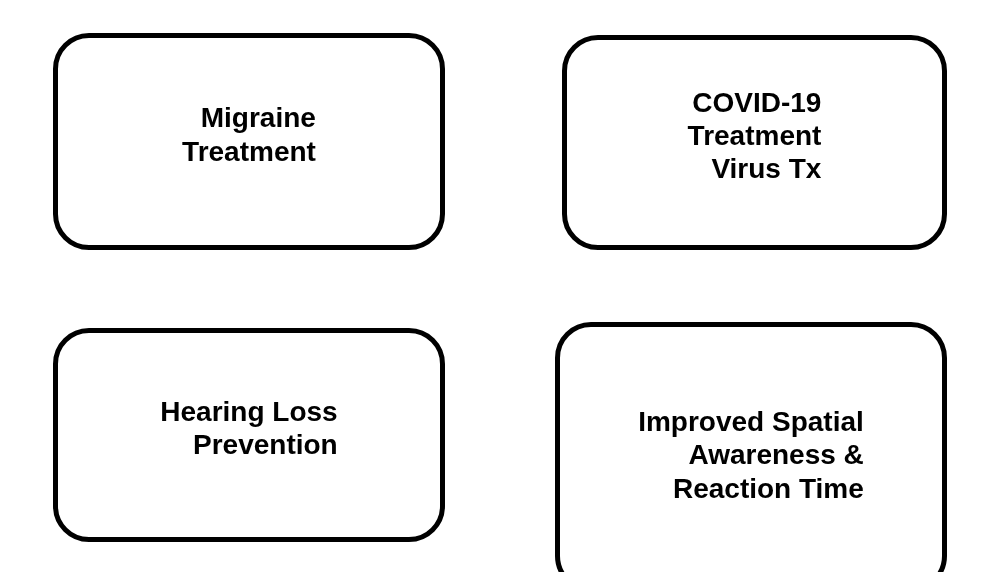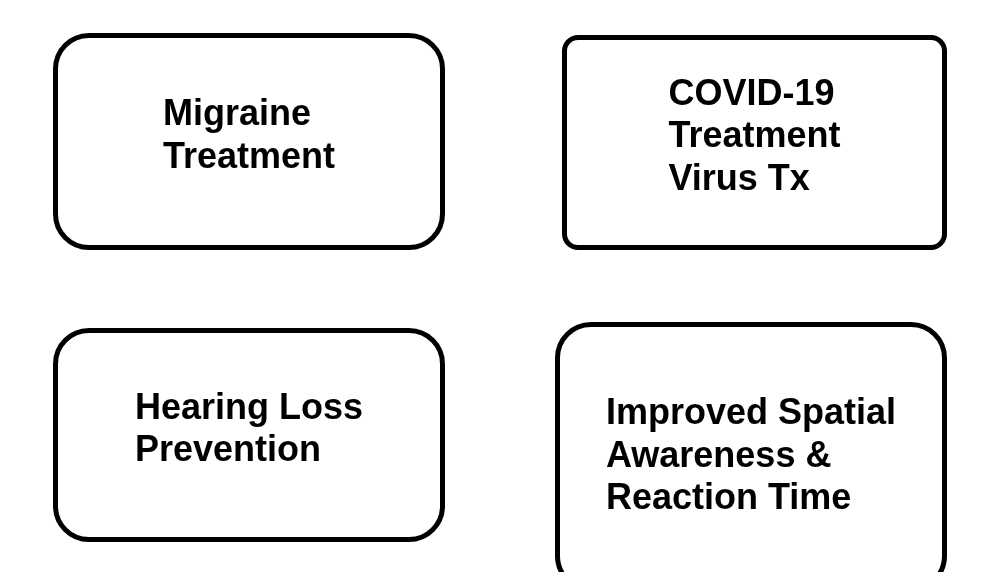--- a/index.html
+++ b/index.html
@@ -19,29 +19,29 @@
     position: absolute;
     border: 5px solid var(--border-color, #000000);
     border-radius: 36px;
     background: var(--fill-color, #ffffff);
     display: flex;
     align-items: center;
     justify-content: center;
   }
   .node-label {
     white-space: pre-line;
-    text-align: left;
+    text-align: right;
     font-weight: bold;
-    font-size: 36px;
+    font-size: 28px;
     line-height: 1.18;
     color: var(--text-color, #000000);
     transform: translateY(-7px);
   }
   .node-migraine  { left: 53px;  top: 33px;  width: 392px; height: 217px; }
-  .node-covid     { left: 562px; top: 35px;  width: 385px; height: 215px; border-radius: 16px; }
+  .node-covid     { left: 562px; top: 35px;  width: 385px; height: 215px; }
   .node-hearing   { left: 53px;  top: 328px; width: 392px; height: 214px; }
   .node-spatial   { left: 555px; top: 322px; width: 392px; height: 270px; }
   .node-spatial .node-label { transform: translateY(-2px); }
 </style>
 </head>
 <body>
 
 <div class="canvas">
 
   <div class="node node-migraine">

